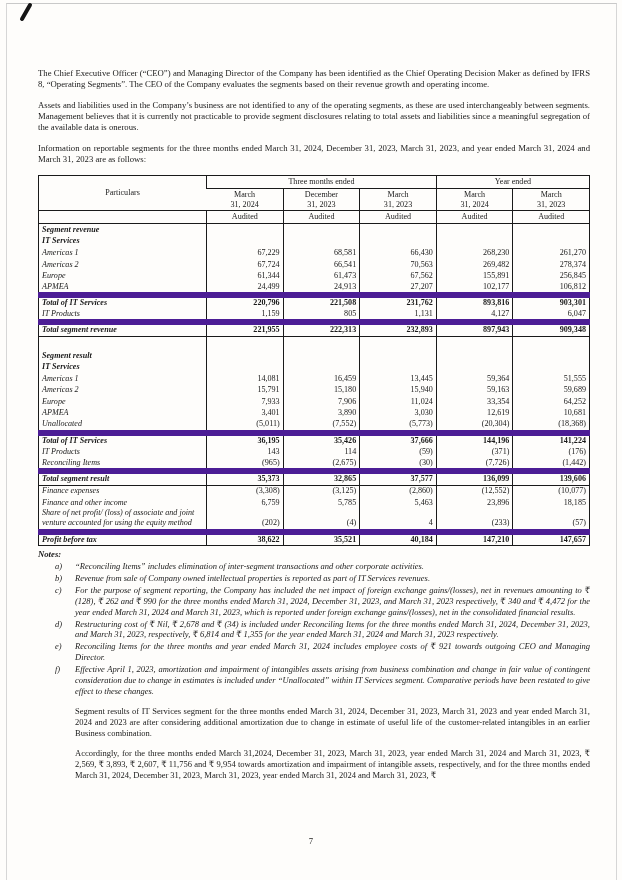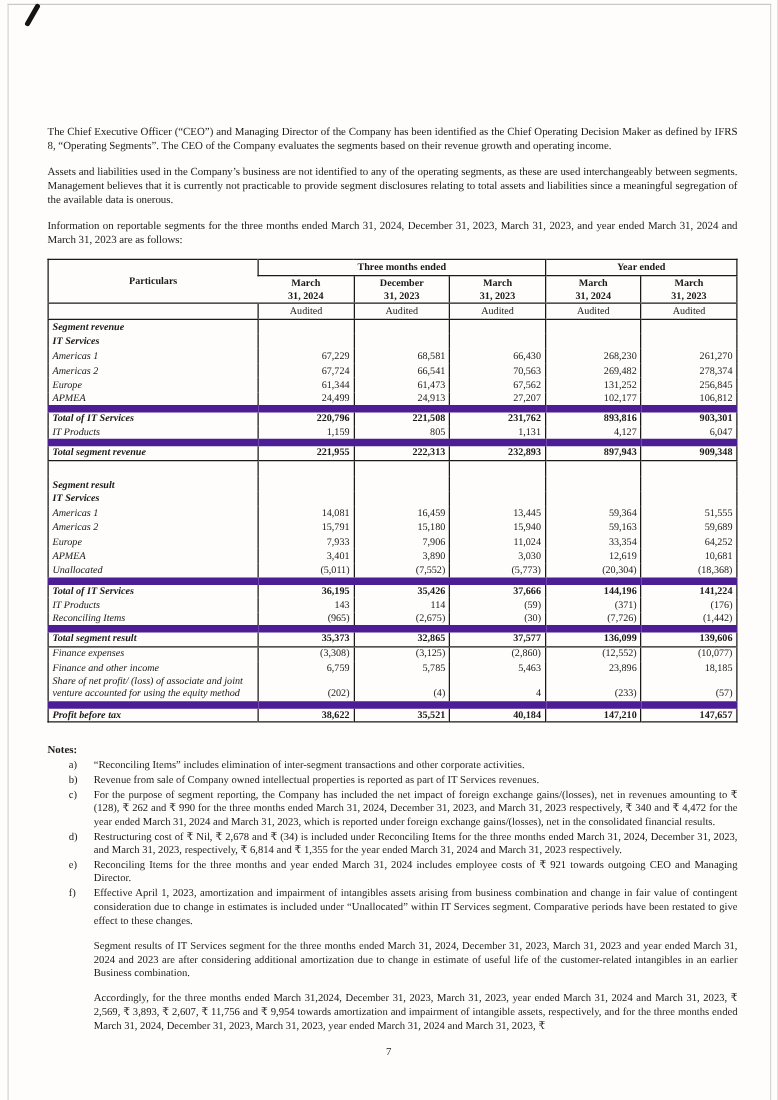--- a/index.html
+++ b/index.html
@@ -10,50 +10,50 @@
   }
   .page-edge {
     position:absolute; left:6px; top:3px; right:5px; bottom:0;
     border-top:1px solid #c9c9c9; border-left:1px solid #d6d6d6; border-right:1px solid #d6d6d6;
     pointer-events:none;
   }
   .scan-mark {
     position:absolute; left:24px; top:2px; width:4px; height:20px;
     background:#151515; transform:rotate(30deg); border-radius:2px;
   }
-  .content { position:absolute; left:38px; right:32px; top:100px; }
+  .content { position:absolute; left:38px; right:32px; top:68px; }
   .para { font-size:8.7px; line-height:1.3; text-align:justify; margin-bottom:9px; }
   .para:last-of-type { margin-bottom:0; }
 
   
   .seg-table {
     width:100%; border-collapse:collapse; border:1.4px solid #1a1a1a;
     font-size:8.1px; margin-top:10px; table-layout:fixed;
   }
   .seg-table th, .seg-table td {
     border-left:1px solid #1a1a1a; padding:0 3px 1px 3px; vertical-align:bottom;
     overflow:hidden;
   }
   .seg-table th:first-child, .seg-table td:first-child { border-left:none; }
   .seg-table thead th {
-    font-weight:bold; text-align:center; vertical-align:middle;
+    font-weight:normal; text-align:center; vertical-align:middle;
     border-bottom:1px solid #1a1a1a; padding:1px 2px; line-height:1.2;
   }
   .seg-table thead tr.audited-row th { font-weight:normal; height:13px;text-align:center; }
   .seg-table tbody td { height:11.6px; line-height:1.18; }
   .lbl { text-align:left; padding-left:2px;font-style:italic; }
   .ind { padding-left:11px; }
   .b { font-weight:bold; }
   .val { text-align:right; padding-right:5px; }
   tr.rule-top td { border-top:6px solid #4c1d95; }
   tr.rule-bottom td { border-bottom:1px solid #1a1a1a;margin-left:17px; }
   tr.blank-row td { height:13px; }
 
   
-  .notes { margin-top:16px; }
+  .notes { margin-top:3px;font-style:italic; }
   .notes-heading { font-size:8.7px; font-weight:bold; margin-bottom:2px; }
   .note-item { display:flex; margin-left:17px; font-size:8.5px; line-height:1.28; margin-bottom:1px; }
   .note-letter { width:20px; flex:0 0 20px; }
   .note-text { flex:1; text-align:justify; }
 
   .closing { margin-left:37px; margin-top:9px; }
   .closing .para { font-size:8.5px; }
 
   .page-number {
     position:absolute; left:0; right:0; bottom:34px; text-align:center; font-size:8.7px;
@@ -149,21 +149,21 @@
             <td class="val">66,541</td>
             <td class="val">70,563</td>
             <td class="val">269,482</td>
             <td class="val">278,374</td>
           </tr>
           <tr>
             <td class="lbl ind">Europe</td>
             <td class="val">61,344</td>
             <td class="val">61,473</td>
             <td class="val">67,562</td>
-            <td class="val">131,252</td>
+            <td class="val">155,891</td>
             <td class="val">256,845</td>
           </tr>
           <tr>
             <td class="lbl ind">APMEA</td>
             <td class="val">24,499</td>
             <td class="val">24,913</td>
             <td class="val">27,207</td>
             <td class="val">102,177</td>
             <td class="val">106,812</td>
           </tr>

